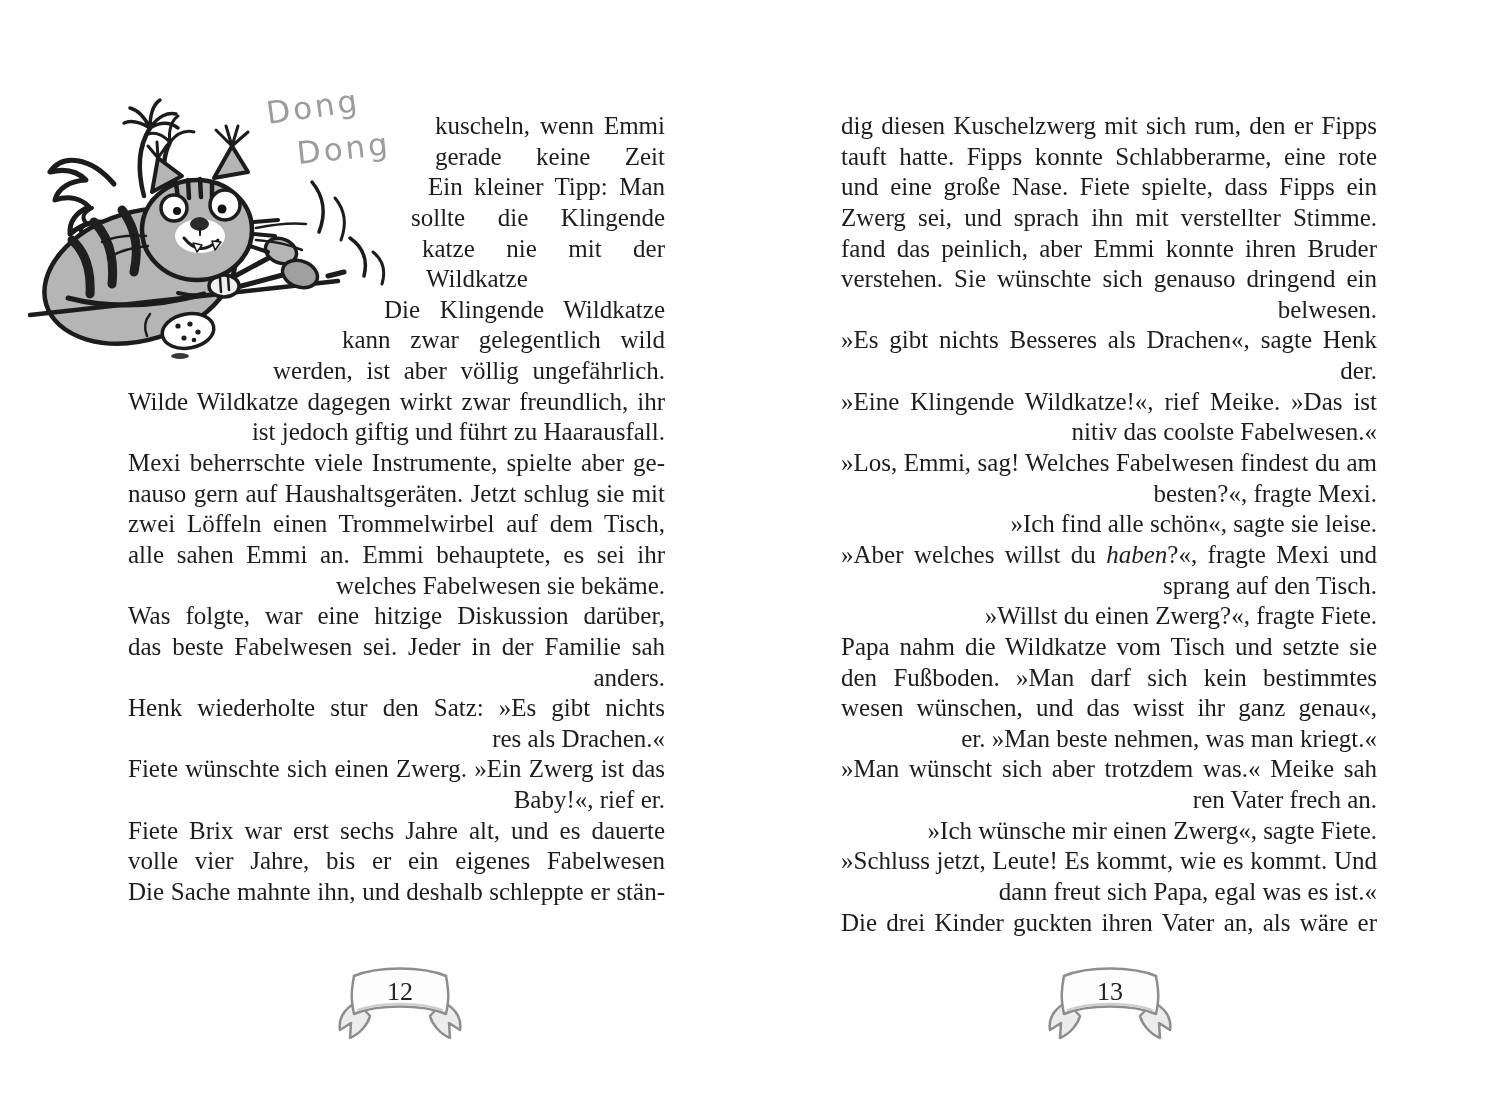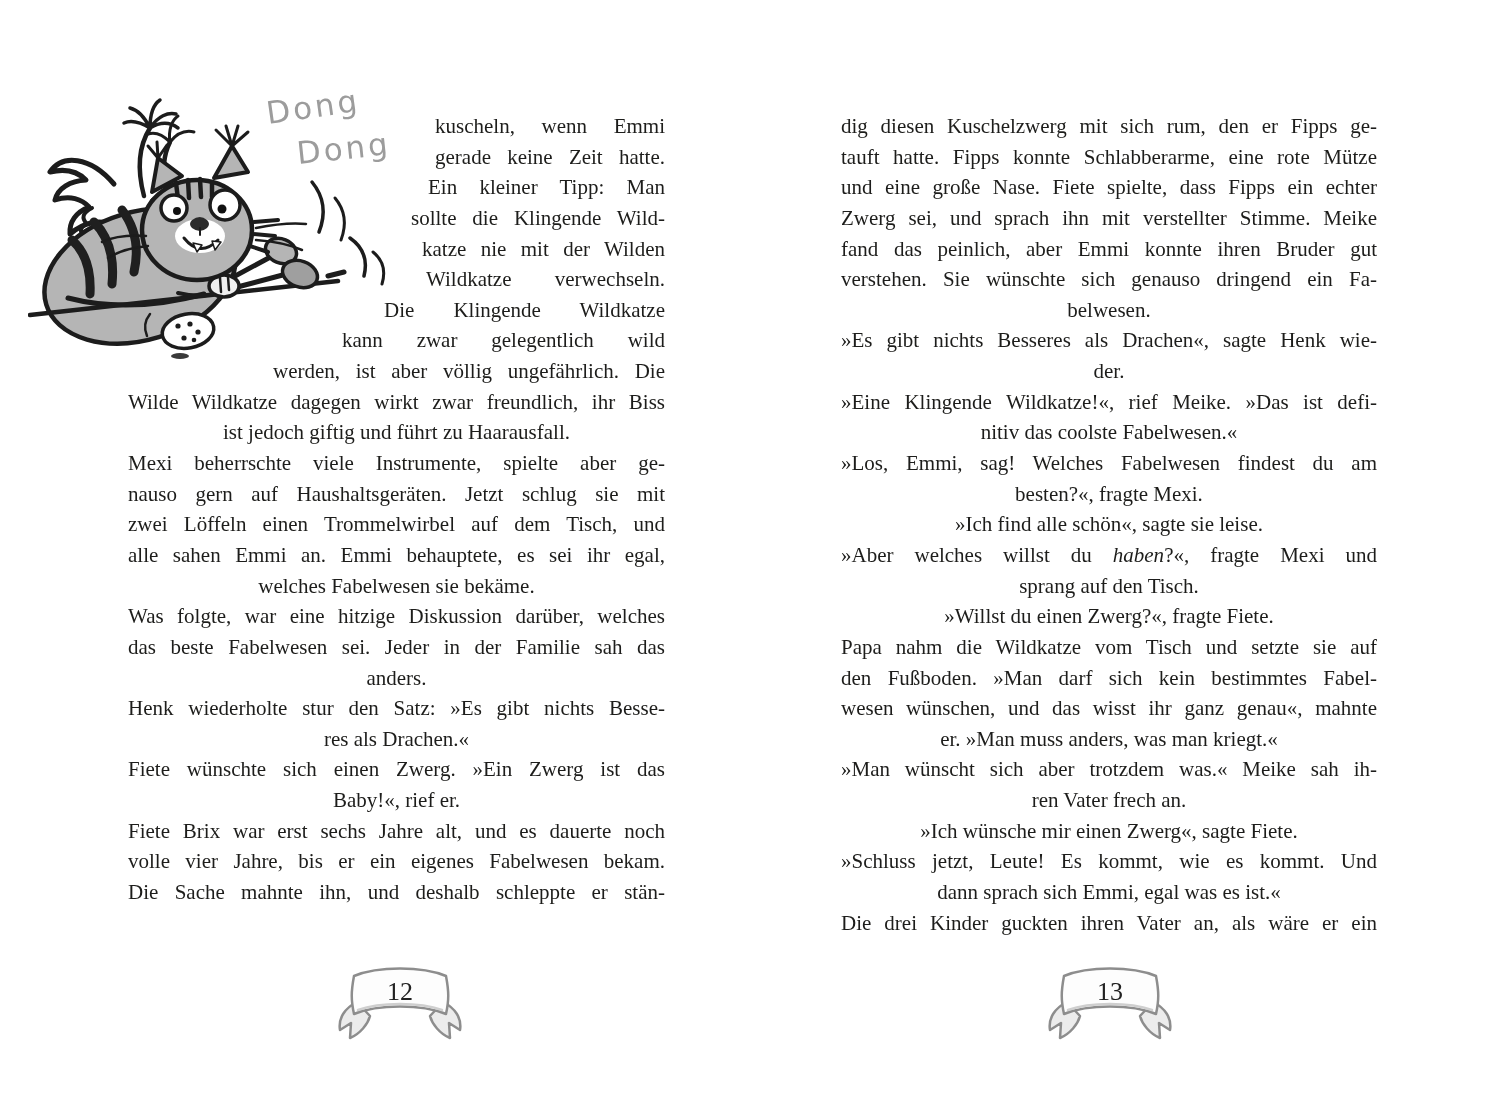--- a/index.html
+++ b/index.html
@@ -3,23 +3,23 @@
 <meta charset="utf-8">
 <style>
   html,body{margin:0;padding:0;}
   body{
     width:1500px;height:1094px;background:#ffffff;position:relative;overflow:hidden;
     font-family:"Liberation Serif", serif;color:#1d1d1b;
   }
   .col{position:absolute;top:111px;}
   #col-left{left:128px;width:537px;}
   #col-right{left:841px;width:536px;}
-  .ln{height:30.65px;line-height:30.65px;font-size:21px;overflow:hidden;}
+  .ln{height:30.65px;line-height:30.65px;font-size:25px;overflow:hidden;}
   .j{text-align:justify;text-align-last:justify;}
-  .e{text-align:center;}
+  .e{text-align:right;}
   .ln em{font-style:italic;}
   svg{display:block;}
 </style>
 </head>
 <body>
 
 <svg style="position:absolute;left:28px;top:88px" width="410" height="330" viewBox="0 0 410 330">
 
   <g stroke="#1c1c1c" fill="none" stroke-linecap="round" stroke-linejoin="round">
     <path d="M86,96 C62,68 34,66 22,84 C38,80 50,84 58,92 C42,93 30,100 27,112 C42,107 54,111 61,119 C48,124 41,134 42,146 C56,134 72,131 84,137 C74,142 70,150 72,158" stroke-width="5"></path>
@@ -154,26 +154,26 @@
   <div class="ln e">nitiv das coolste Fabelwesen.«</div>
   <div class="ln j">»Los, Emmi, sag! Welches Fabelwesen findest du am</div>
   <div class="ln e">besten?«, fragte Mexi.</div>
   <div class="ln e">»Ich find alle schön«, sagte sie leise.</div>
   <div class="ln j"><span>»Aber welches willst du </span><em>haben</em><span>?«, fragte Mexi und</span></div>
   <div class="ln e">sprang auf den Tisch.</div>
   <div class="ln e">»Willst du einen Zwerg?«, fragte Fiete.</div>
   <div class="ln j">Papa nahm die Wildkatze vom Tisch und setzte sie auf</div>
   <div class="ln j">den Fußboden. »Man darf sich kein bestimmtes Fabel-</div>
   <div class="ln j">wesen wünschen, und das wisst ihr ganz genau«, mahnte</div>
-  <div class="ln e">er. »Man muss anders, was man kriegt.«</div>
+  <div class="ln e">er. »Man beste nehmen, was man kriegt.«</div>
   <div class="ln j">»Man wünscht sich aber trotzdem was.« Meike sah ih-</div>
   <div class="ln e">ren Vater frech an.</div>
   <div class="ln e">»Ich wünsche mir einen Zwerg«, sagte Fiete.</div>
   <div class="ln j">»Schluss jetzt, Leute! Es kommt, wie es kommt. Und</div>
-  <div class="ln e">dann sprach sich Emmi, egal was es ist.«</div>
+  <div class="ln e">dann freut sich Papa, egal was es ist.«</div>
   <div class="ln j">Die drei Kinder guckten ihren Vater an, als wäre er ein</div>
 </div>
 
 <svg style="position:absolute;left:332px;top:962px" width="136" height="86" viewBox="0 0 136 86">
   <g stroke="#8d8d8d" stroke-width="2.5" stroke-linejoin="round" stroke-linecap="round">
     <path d="M25,40 C13,46 6,56 8,68 L19,61 L18,76 C28,72 36,62 38,54 Z" fill="#ececec"></path>
     <path d="M111,40 C123,46 130,56 128,68 L117,61 L118,76 C108,72 100,62 98,54 Z" fill="#ececec"></path>
     <path d="M22,14 C46,4 90,4 114,14 C117,30 117,38 114,52 C90,42 46,42 22,52 C19,38 19,30 22,14 Z" fill="#fdfdfd"></path>
     <path d="M26,48 C48,40 88,40 110,48" stroke="#cfcfcf" fill="none"></path>
   </g>

